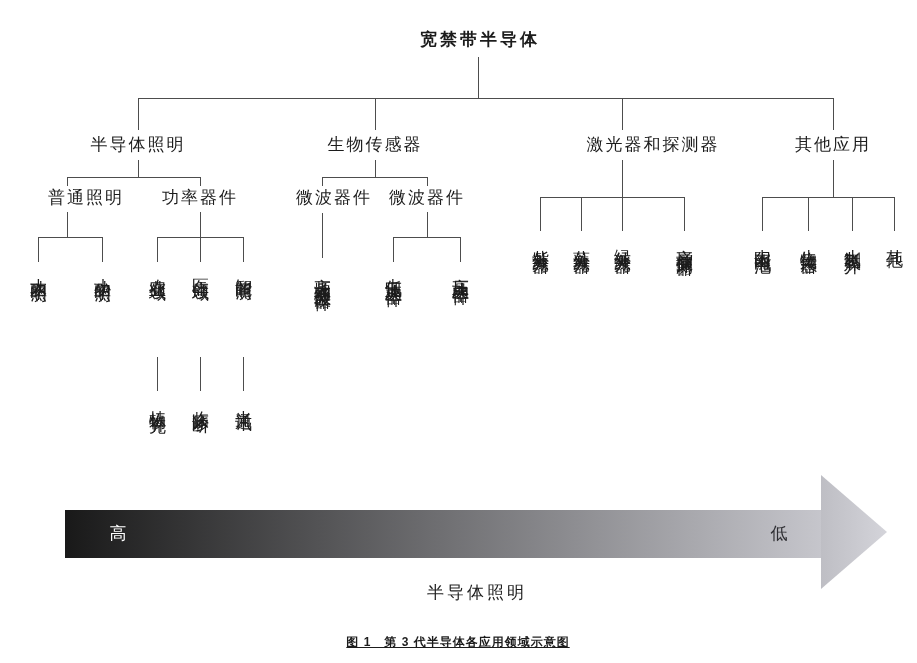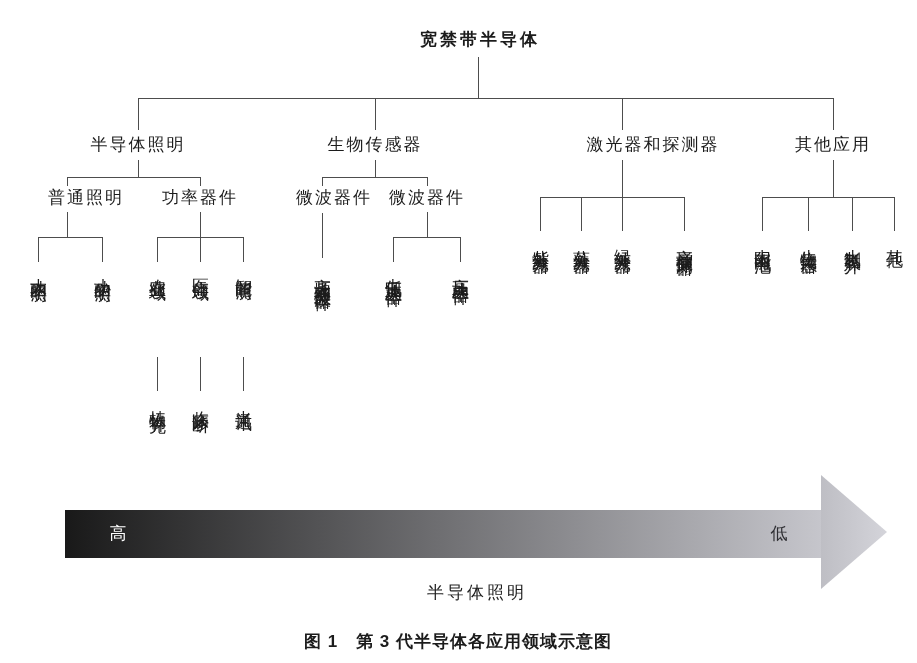--- a/index.html
+++ b/index.html
@@ -55,22 +55,23 @@
   .axis-title{
     position:absolute;
     transform:translateX(-50%);
     font-size:17px;letter-spacing:3px;line-height:19px;
   }
   .caption{
     position:absolute;
     transform:translateX(-50%);
     font-family:"Liberation Sans","DejaVu Sans",sans-serif;
     font-weight:bold;
-    font-size:17px;letter-spacing:1px;line-height:20px;
+    font-size:12px;letter-spacing:1px;line-height:20px;
     white-space:nowrap;
+    text-decoration:underline;
   }
 </style>
 </head>
 <body>
 
 <div class="stage">
 
   <svg class="wires" width="917" height="663" viewBox="0 0 917 663">
     <path d="M478 57 V98 M138 98 H833 M138 98 V130 M375 98 V130 M622 98 V130 M833 98 V130
              M138 160 V177 M67 177 H200 M67 177 V186 M200 177 V186

